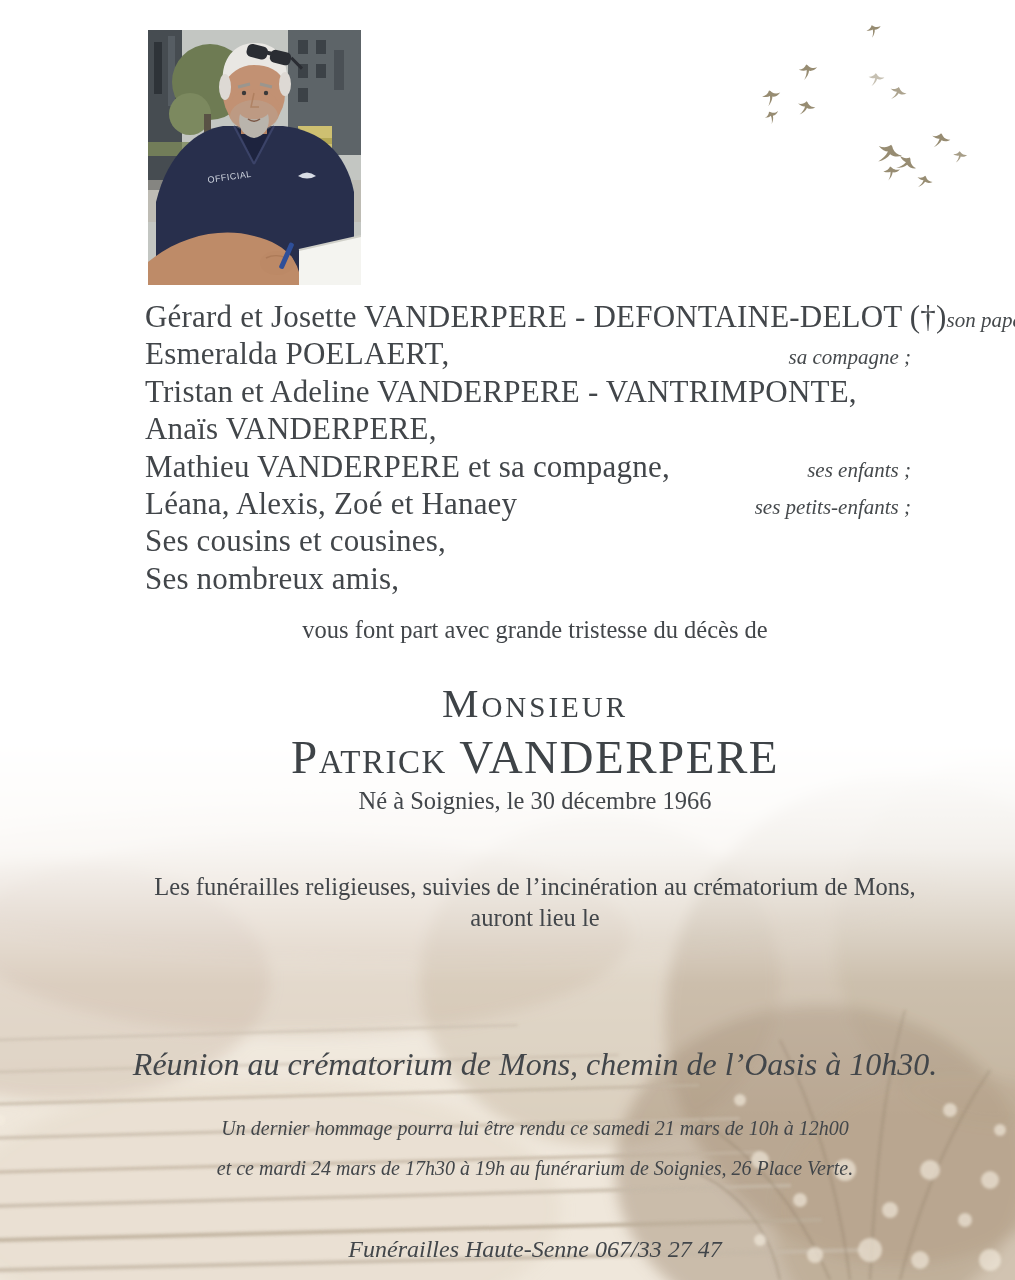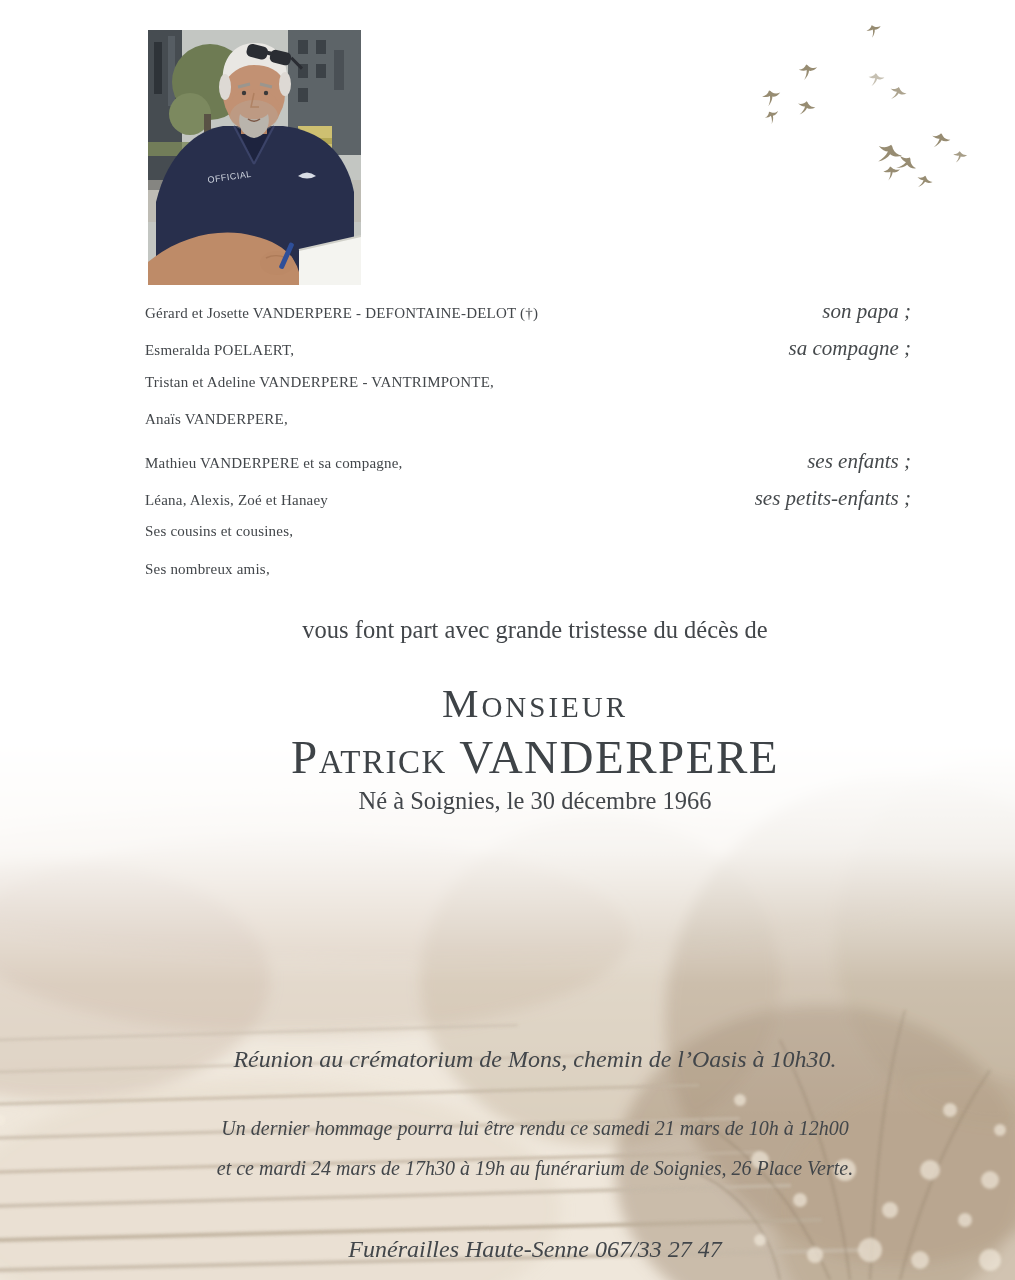--- a/index.html
+++ b/index.html
@@ -11,32 +11,32 @@
   
   .scene { position:absolute; left:0; bottom:0; z-index:0; }
   
   .photo { position:absolute; left:148px; top:30px; width:213px; height:255px; z-index:2; }
   .photo svg { filter: blur(0.4px) saturate(0.92); display:block; }
   
   .birds { position:absolute; left:735px; top:18px; z-index:2; }
   
   .family { position:absolute; top:299px; left:145px; width:766px; z-index:2; }
   .family-row { display:flex; justify-content:space-between; align-items:baseline; height:37.4px; }
-  .fname { font-size:15px; letter-spacing:0.2px; white-space:nowrap; }
+  .fname { font-size:31px; letter-spacing:0.2px; white-space:nowrap; }
   .frel  { font-size:21px; font-style:italic; white-space:nowrap; color:#45494c; }
   
   .centered { position:absolute; left:55px; right:0; text-align:center; z-index:2; }
   #announce { top:616px; font-size:24.5px; }
   #title    { top:678px; color:#3e4347; }
   #title .t1 { font-size:41px; font-variant:small-caps; letter-spacing:3px; line-height:50px; }
   #title .t2 { font-size:47px; font-variant:small-caps; letter-spacing:1.5px; line-height:58px; }
   #dates    { top:786px; font-size:24.5px; line-height:29.5px; }
   #ceremony { top:872px; font-size:24.5px; line-height:30.5px; }
   #cdate    { top:964px; font-size:30px; font-weight:bold; letter-spacing:0.5px; color:#3b3f42; }
-  #meeting  { top:1046px; font-size:24px; font-style:italic; }
+  #meeting  { top:1046px; font-size:32px; font-style:italic; }
   #tribute  { top:1108px; font-size:20px; font-style:italic; line-height:40px; }
   #footerline { top:1236px; font-size:24px; font-style:italic; }
 </style>
 </head>
 <body>
 
 <div class="page">
 
   <svg class="scene" width="1015" height="540" viewBox="0 0 1015 540" aria-hidden="true">
     <defs>
@@ -232,20 +232,24 @@
 
   <div class="centered" id="title">
     <div class="t1">Monsieur</div>
     <div class="t2">Patrick VANDERPERE</div>
   </div>
 
   <div class="centered" id="dates">
     <div>Né à Soignies, le 30 décembre 1966</div>
   </div>
 
+  <div class="centered" id="ceremony">
+    <div>Les funérailles religieuses, suivies de l’incinération au crématorium de Mons,</div>
+    <div>auront lieu le</div>
+  </div>
 
 
   <div class="centered" id="meeting">Réunion au crématorium de Mons, chemin de l’Oasis à 10h30.</div>
 
   <div class="centered" id="tribute">
     <div>Un dernier hommage pourra lui être rendu ce samedi 21 mars de 10h à 12h00</div>
     <div>et ce mardi 24 mars de 17h30 à 19h au funérarium de Soignies, 26 Place Verte.</div>
   </div>
 
   <div class="centered" id="footerline">Funérailles Haute-Senne 067/33 27 47</div>

